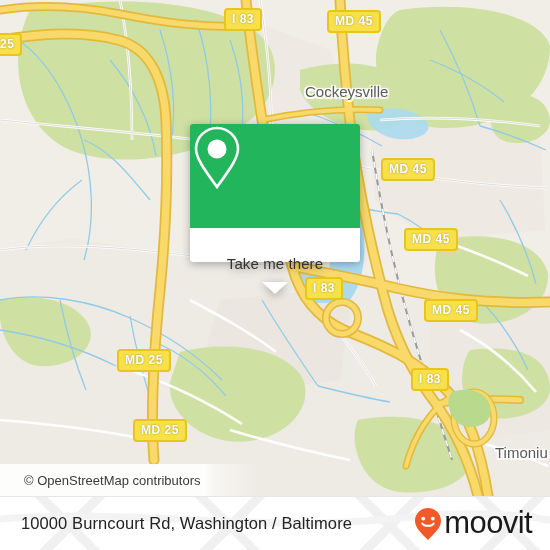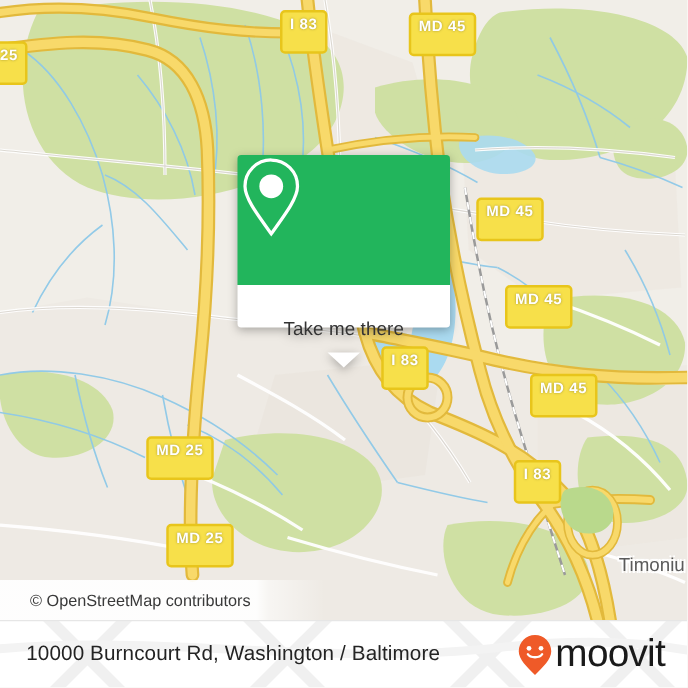--- a/index.html
+++ b/index.html
@@ -5,21 +5,21 @@
   html,body{margin:0;padding:0;background:#fff;}
   body{font-family:"Liberation Sans",sans-serif;}
   #app{position:relative;width:550px;height:550px;overflow:hidden;background:#f2efe9;}
 
   
   #map{position:absolute;left:0;top:0;width:550px;height:496px;overflow:hidden;background:#f1eee8;}
   #map svg{position:absolute;left:0;top:0;}
 
   
   .shield{position:absolute;background:#f7e04a;border:2px solid #e8c51b;border-radius:4px;
-          color:#fff;font-size:12px;font-weight:bold;line-height:1;padding:3px 6px 16px 6px;
+          color:#fff;font-size:12px;font-weight:bold;line-height:1;padding:3px 6px 4px 6px;
           letter-spacing:.5px;white-space:nowrap;
           text-shadow:0 0 2px rgba(0,0,0,.35);}
 
   
   .place{position:absolute;color:#5b5b5b;font-size:15px;white-space:nowrap;
          text-shadow:-1.5px -1.5px 0 #fff,1.5px -1.5px 0 #fff,-1.5px 1.5px 0 #fff,1.5px 1.5px 0 #fff,
                      0 0 3px #fff,0 0 4px #fff;}
 
   
   #popup{position:absolute;left:190px;top:124px;width:170px;
@@ -183,20 +183,21 @@
     <div class="shield" style="left:327px;top:10px;">MD 45</div>
     <div class="shield" style="left:-8px;top:33px;">25</div>
     <div class="shield" style="left:381px;top:158px;">MD 45</div>
     <div class="shield" style="left:404px;top:228px;">MD 45</div>
     <div class="shield" style="left:305px;top:277px;">I 83</div>
     <div class="shield" style="left:424px;top:299px;">MD 45</div>
     <div class="shield" style="left:117px;top:349px;">MD 25</div>
     <div class="shield" style="left:411px;top:368px;">I 83</div>
     <div class="shield" style="left:133px;top:419px;">MD 25</div>
 
+    <div class="place" style="left:305px;top:83px;">Cockeysville</div>
     <div class="place" style="left:495px;top:444px;">Timoniu</div>
 
     <div id="popup">
       <div id="popup-top">
         <svg width="54" height="68" viewBox="0 0 54 68">
           <path d="M27 4 C38.6 4 48 13.4 48 25 C48 34 40 45 27 63 C14 45 6 34 6 25 C6 13.4 15.4 4 27 4 Z" fill="none" stroke="#ffffff" stroke-width="2.6"></path>
           <circle cx="27" cy="25" r="9.5" fill="#ffffff"></circle>
         </svg>
       </div>
       <div id="popup-bottom">

